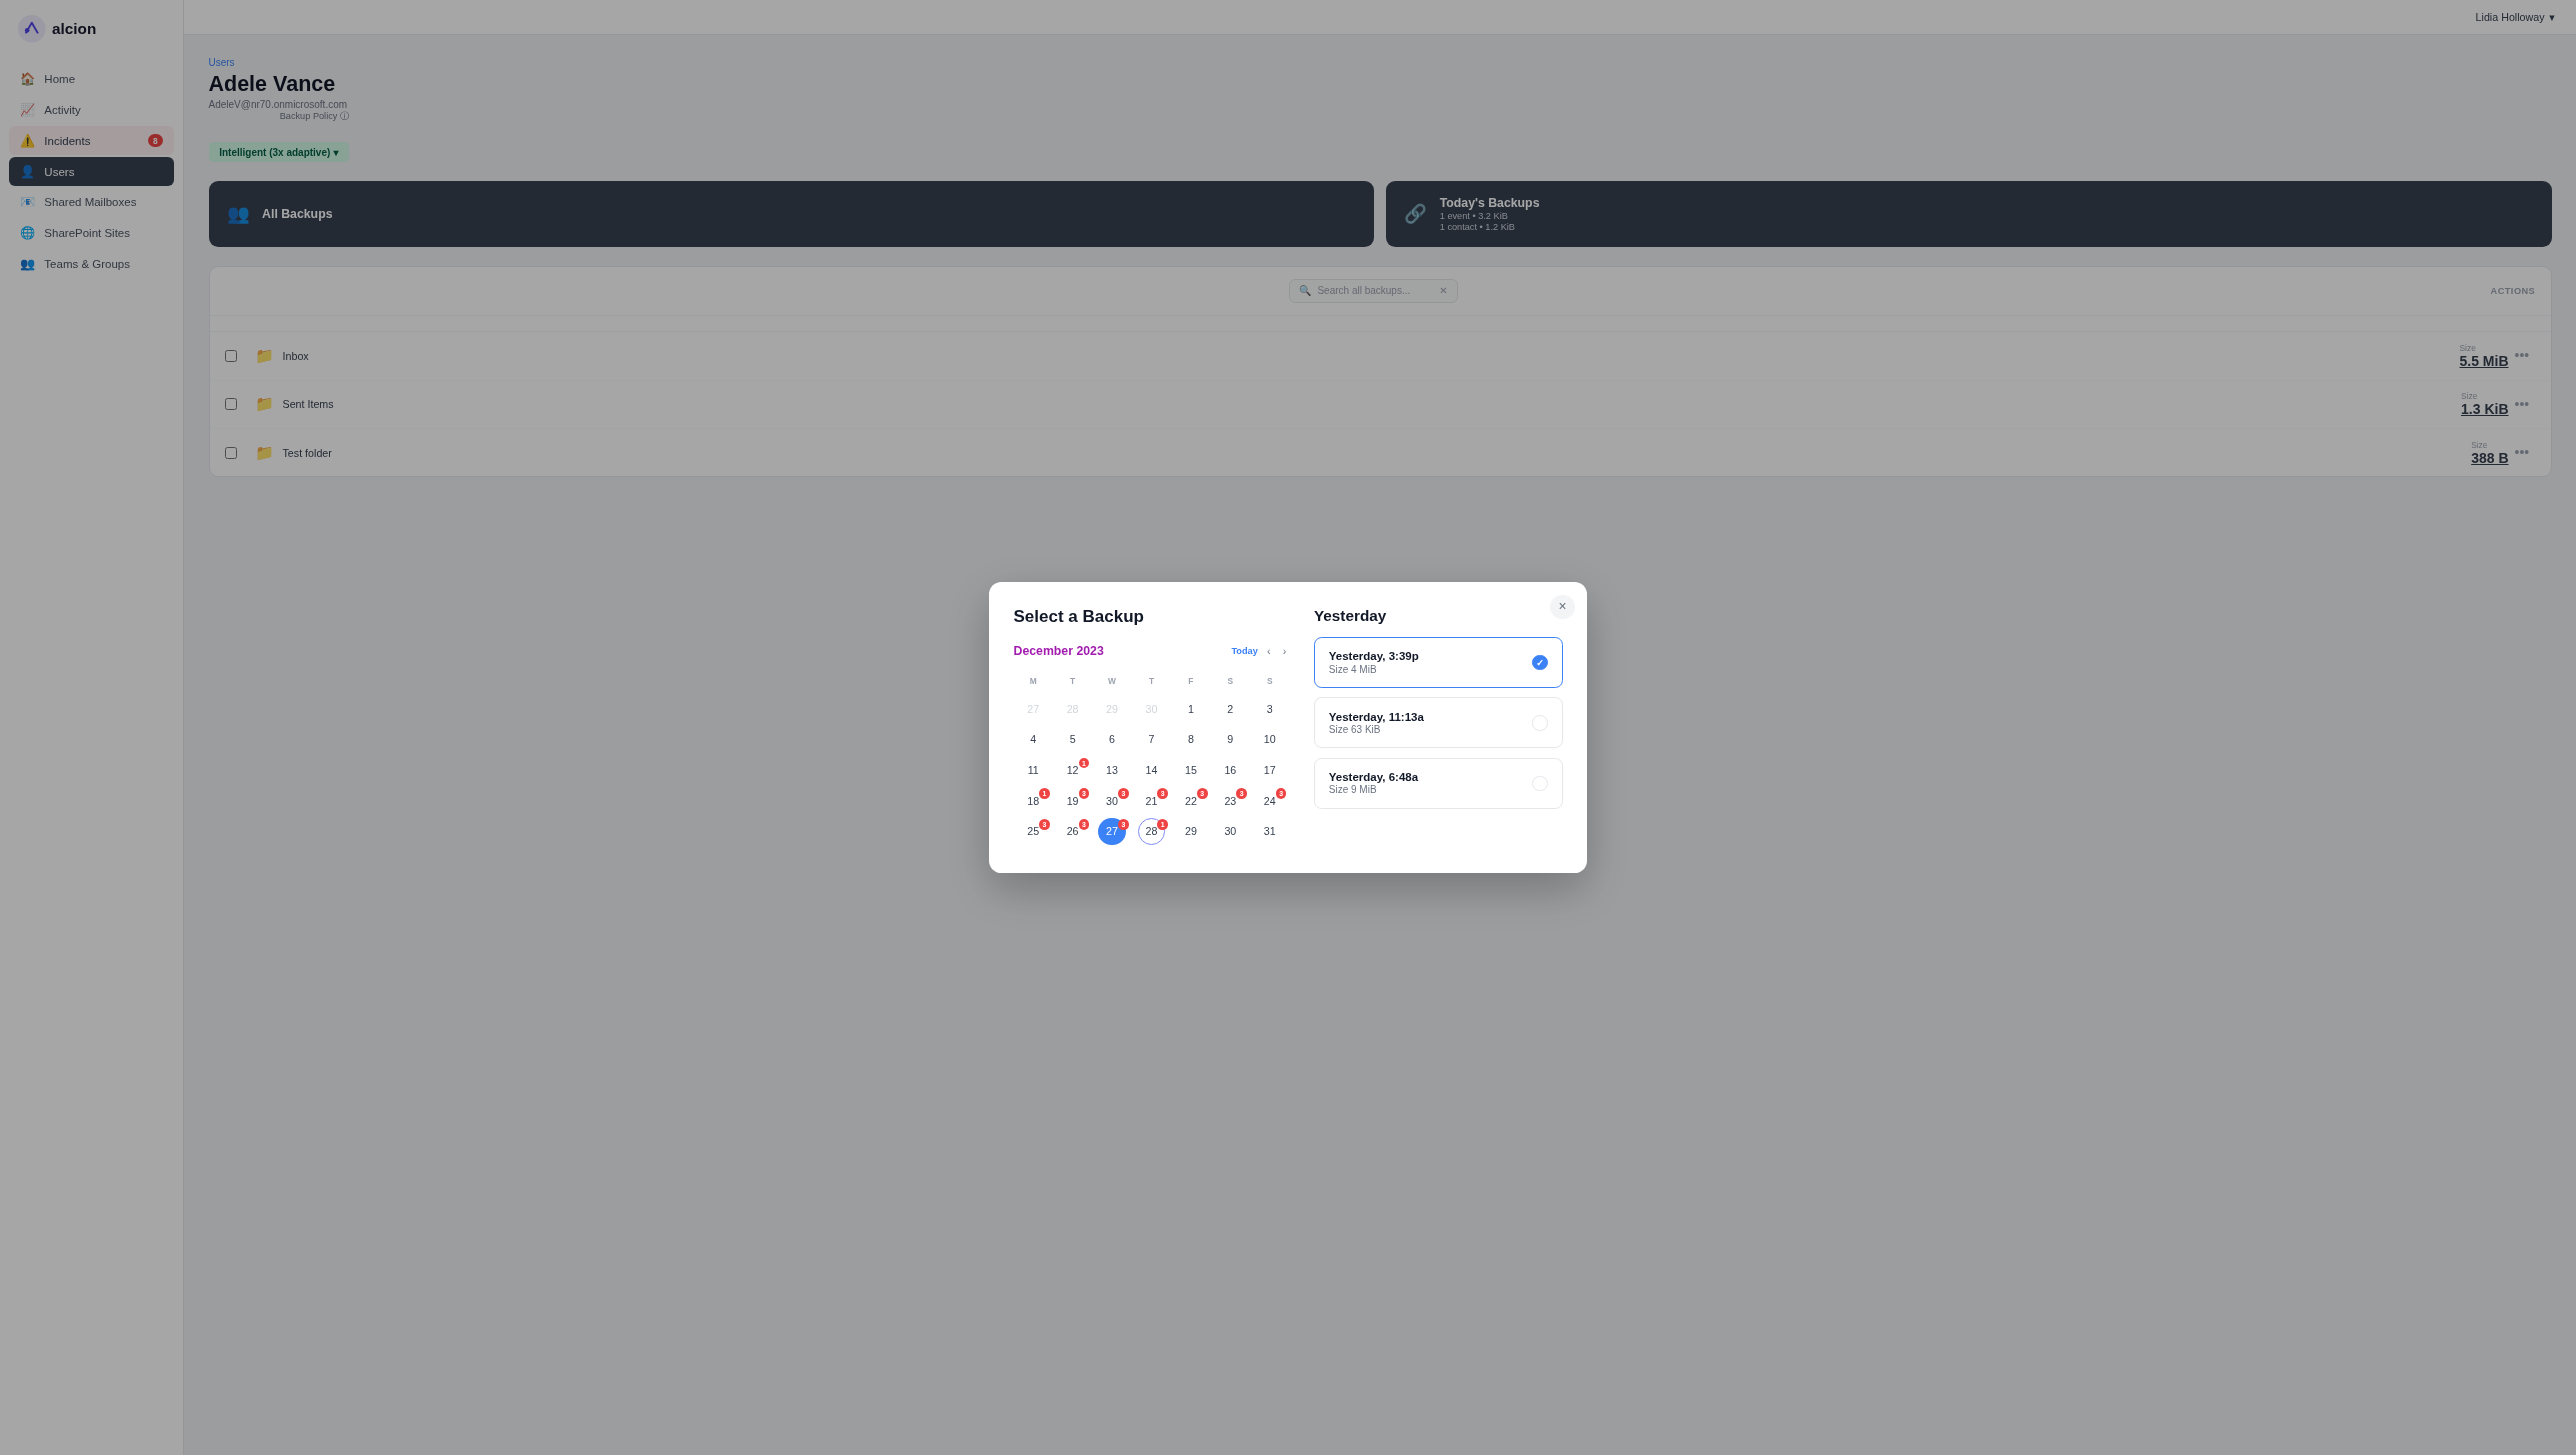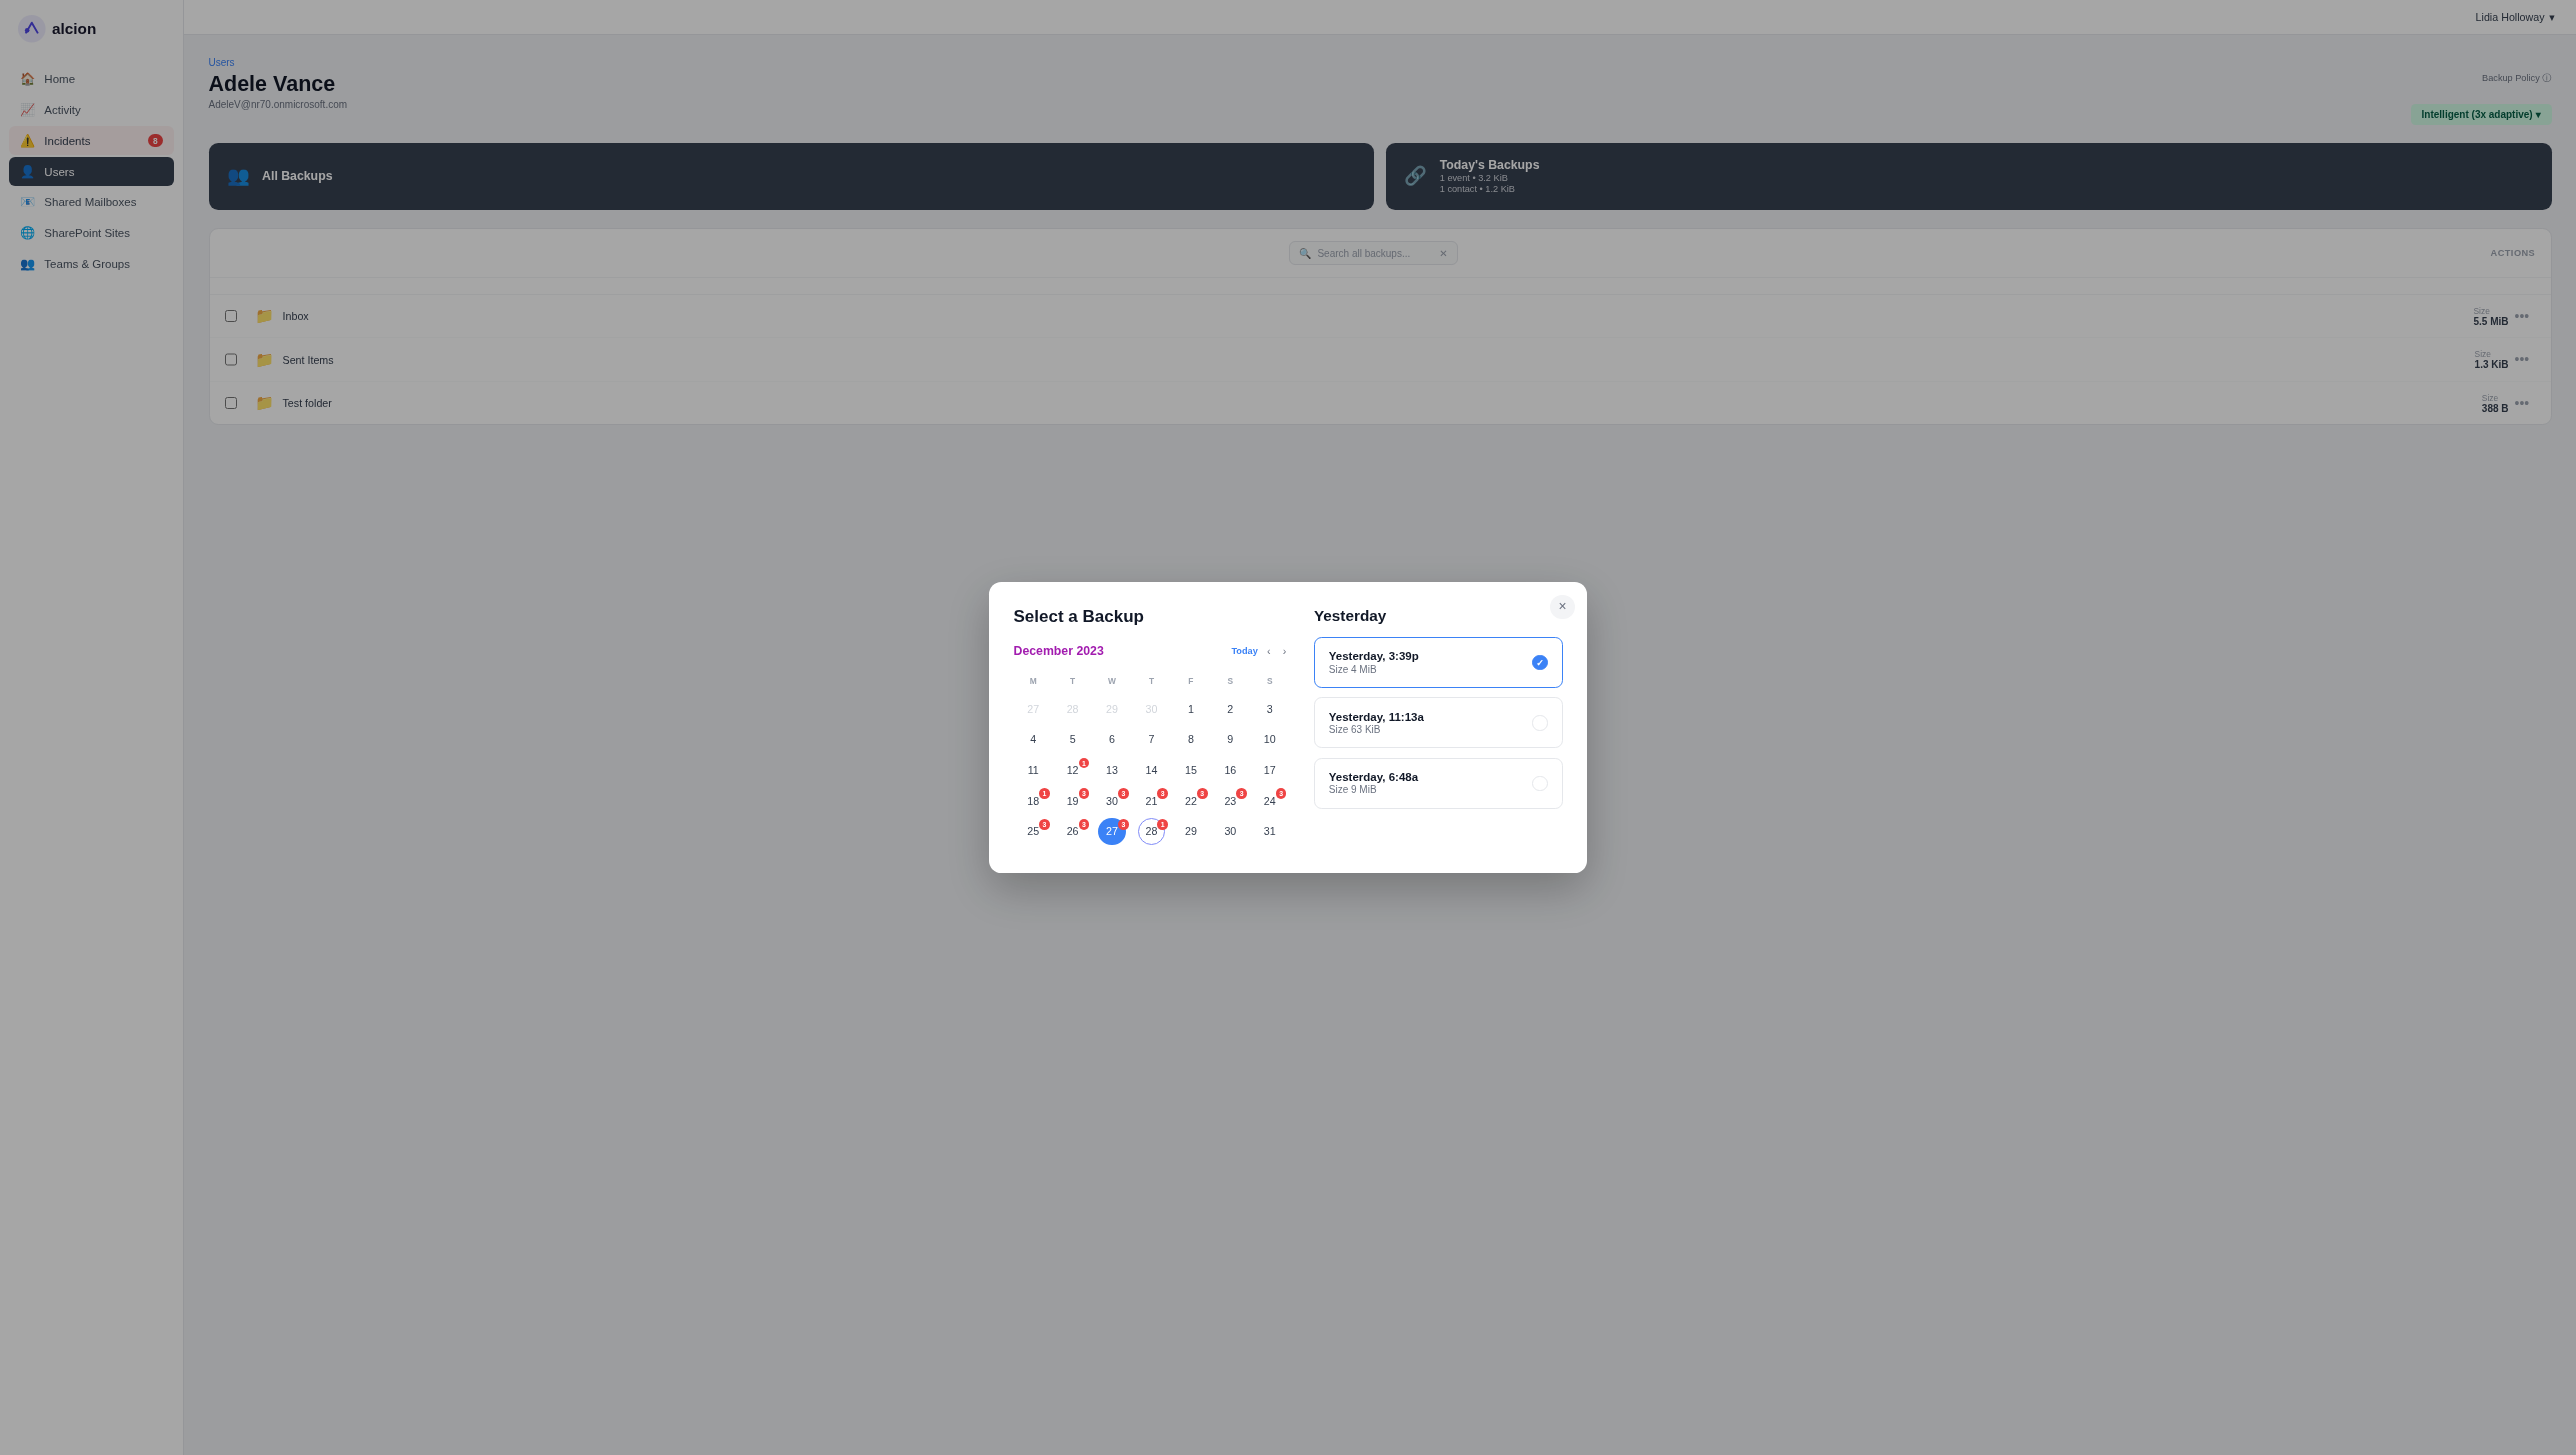--- a/index.html
+++ b/index.html
@@ -98,20 +98,21 @@
       font-size: 10px;
       color: #3b82f6;
       margin-bottom: 4.6px;
       cursor: pointer;
     }
     .page-header {
       display: flex;
       justify-content: space-between;
       align-items: flex-start;
       margin-bottom: 18.4px;
+      flex-direction: column;
     }
     .page-title { font-size: 21.5px; font-weight: 700; color: #111827; }
     .page-subtitle { font-size: 10px; color: #6b7280; margin-top: 1.5px; }
     .backup-policy {
       display: flex;
       flex-direction: column;
       align-items: flex-end;
       gap: 19px;
     }
     .backup-policy-label { font-size: 9.2px; color: #6b7280; }
@@ -187,21 +188,21 @@
       display: grid;
       grid-template-columns: 31px 1fr auto auto;
       padding: 10.7px 15.3px;
       align-items: center;
       border-bottom: 0.8px solid #f9fafb;
     }
     .file-row:last-child { border-bottom: none; }
     .file-name { display: flex; align-items: center; gap: 7.7px; font-size: 10.7px; color: #374151; }
     .folder-icon { font-size: 15.3px; color: #f59e0b; }
     .file-size-label { font-size: 8.4px; color: #9ca3af; }
-    .file-size-val { font-size: 10px; font-weight: 600; color: #374151; }
+    .file-size-val { font-size: 14px; font-weight: 600; color: #374151; text-decoration: underline; }
     .actions-btn { color: #9ca3af; font-size: 13.8px; cursor: pointer; padding: 3.1px 6.1px; }
 
     
     .overlay {
       position: fixed;
       inset: 0;
       background: rgba(0,0,0,0.35);
       z-index: 100;
       display: flex;
       align-items: center;

